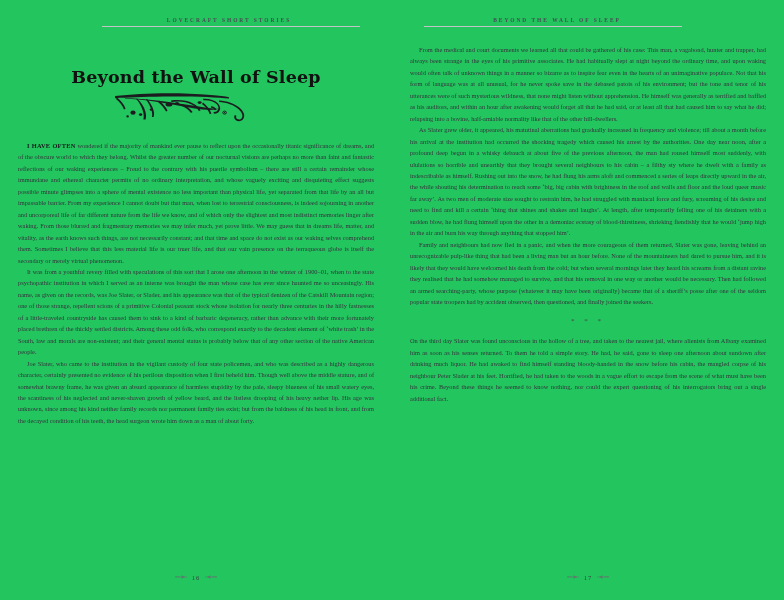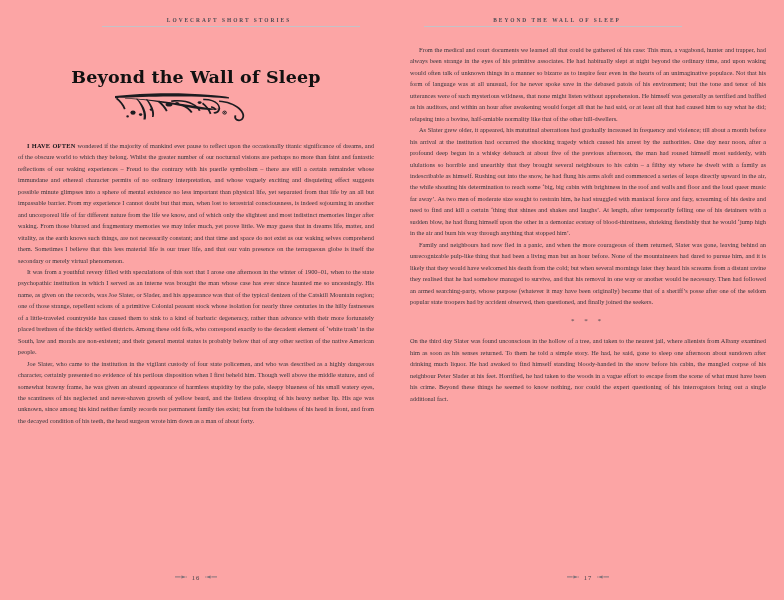--- a/index.html
+++ b/index.html
@@ -13,21 +13,21 @@
     font-family: "Liberation Serif", "DejaVu Serif", serif;
     color: #2b2b2b;
     overflow: hidden;
   }
 
   .spread {
     width: 784px;
     height: 600px;
     display: flex;
     flex-direction: row;
-    background: #fca5a5;
+    background: #22c55e;
   }
 
   .page {
     width: 392px;
     height: 600px;
     box-sizing: border-box;
     position: relative;
     display: flex;
     flex-direction: column;
   }

